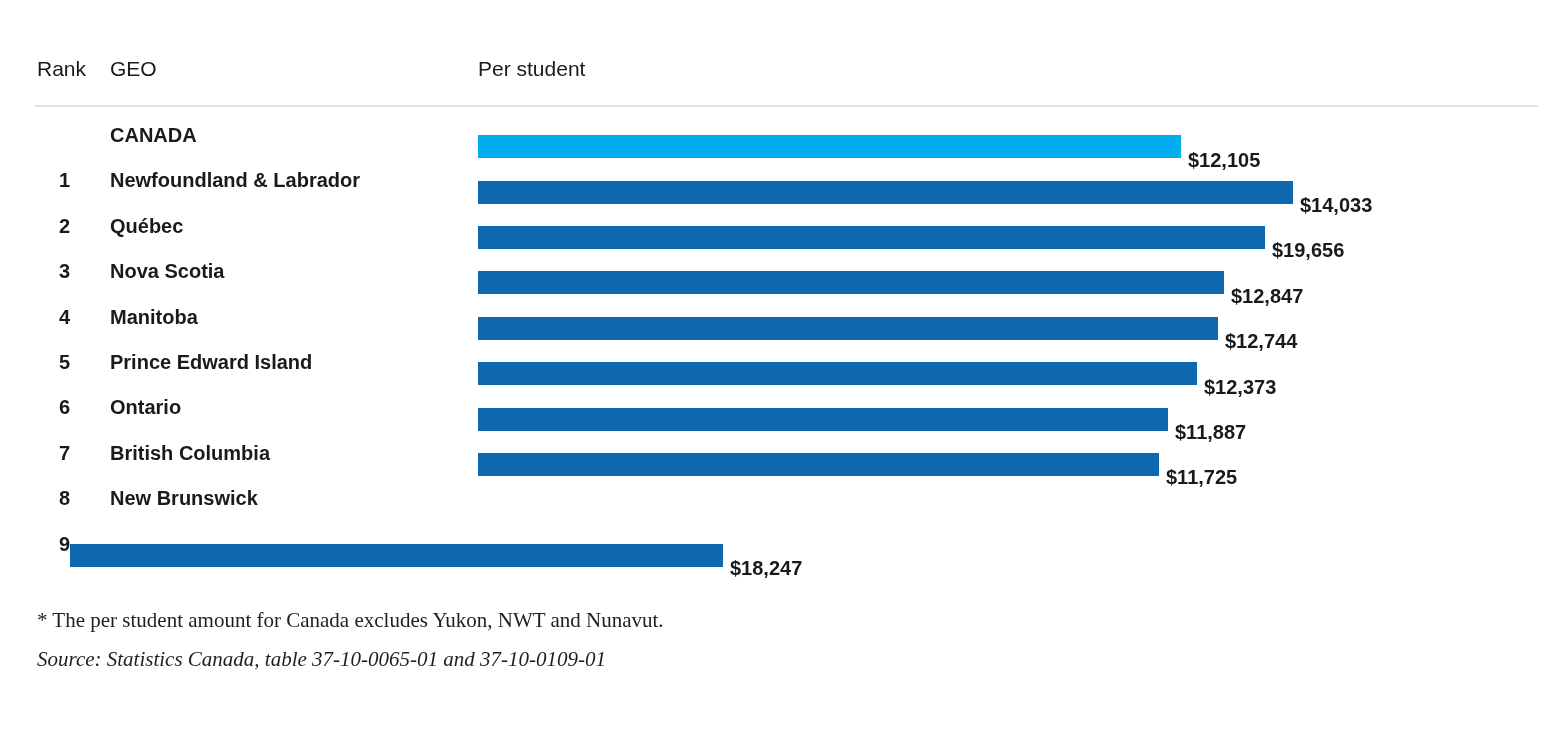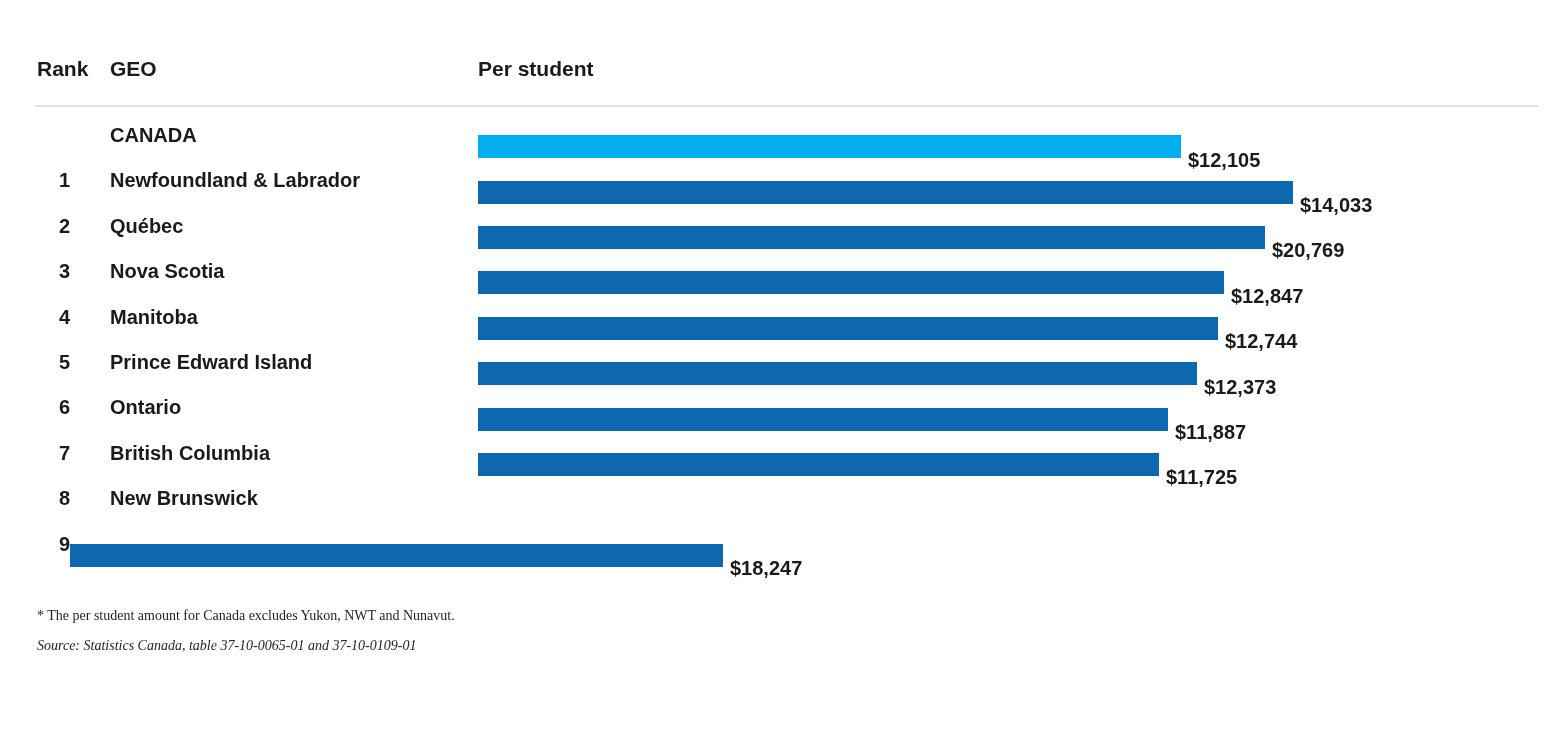--- a/index.html
+++ b/index.html
@@ -16,21 +16,21 @@
     width: 1550px;
     height: 749px;
     padding-top: 56px;
   }
   
   .header-row {
     display: flex;
     align-items: flex-start;
     padding-left: 37px;
     font-size: 21px;
-    font-weight: 700;
+    font-weight: 400;
     line-height: 26px;
   }
   .hdr-rank { width: 73px; }
   .hdr-geo  { width: 368px; }
   .hdr-value { }
   .divider {
     border: none;
     border-top: 2px solid #e2e2e2;
     margin: 23px 12px 0 35px;
   }
@@ -72,21 +72,21 @@
     font-size: 20px;
     font-weight: 600;
     white-space: nowrap;
     margin-top: 27px;
   }
   
   .footnotes {
     margin-top: 30px;
     padding-left: 37px;
     font-family: "Liberation Serif", serif;
-    font-size: 14px;
+    font-size: 21px;
     color: #1f1f1f;
   }
   .footnotes .note { margin-bottom: 14px; }
   .footnotes .source { font-style: italic; }
 </style>
 </head>
 <body>
 
 <div class="chart">
 
@@ -115,21 +115,21 @@
       <div class="bar" style="width: 815px; background: rgb(13, 104, 176);"></div>
       <div class="bar-value">$14,033</div>
     </div>
   </div>
 
   <div class="row">
     <div class="cell-rank">2</div>
     <div class="cell-geo">Québec</div>
     <div class="cell-track">
       <div class="bar" style="width: 787px; background: rgb(13, 104, 176);"></div>
-      <div class="bar-value">$20,769</div>
+      <div class="bar-value">$19,656</div>
     </div>
   </div>
 
   <div class="row">
     <div class="cell-rank">3</div>
     <div class="cell-geo">Nova Scotia</div>
     <div class="cell-track">
       <div class="bar" style="width: 746px; background: rgb(13, 104, 176);"></div>
       <div class="bar-value">$12,847</div>
     </div>

